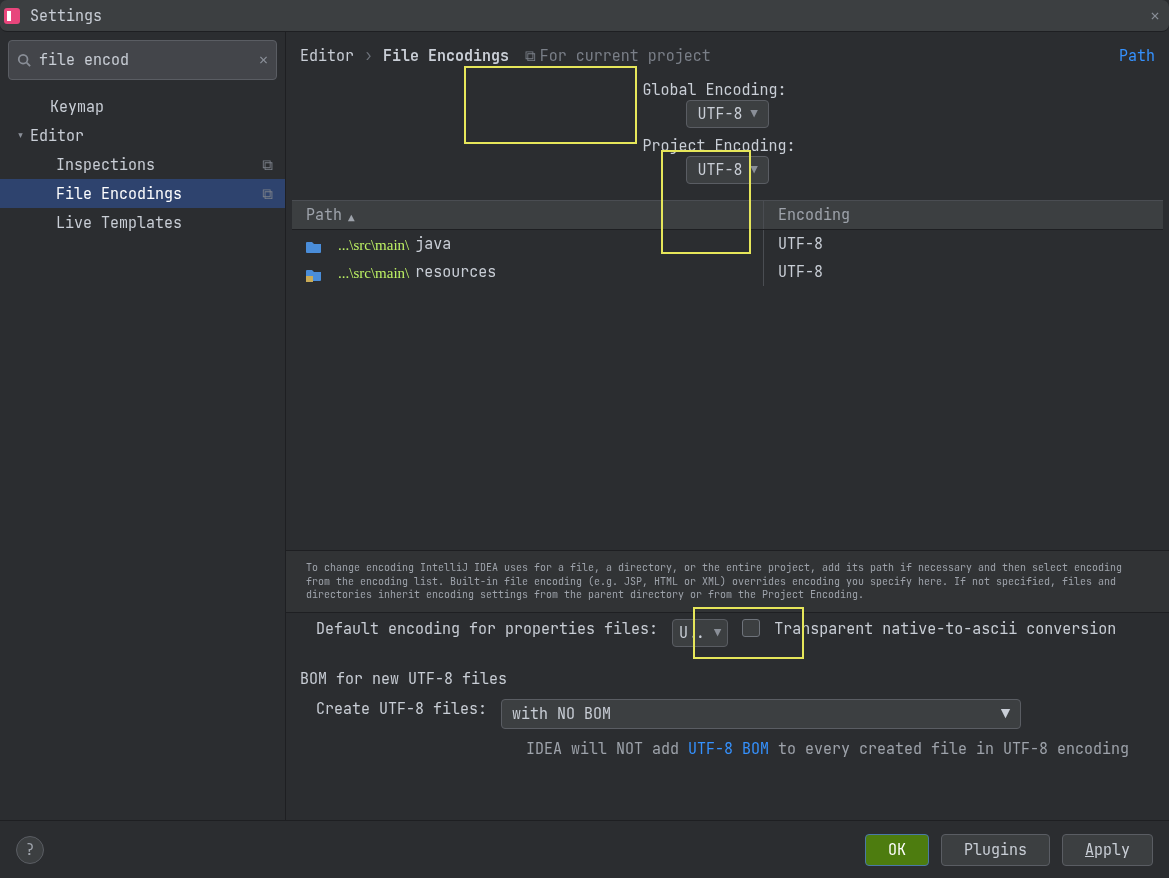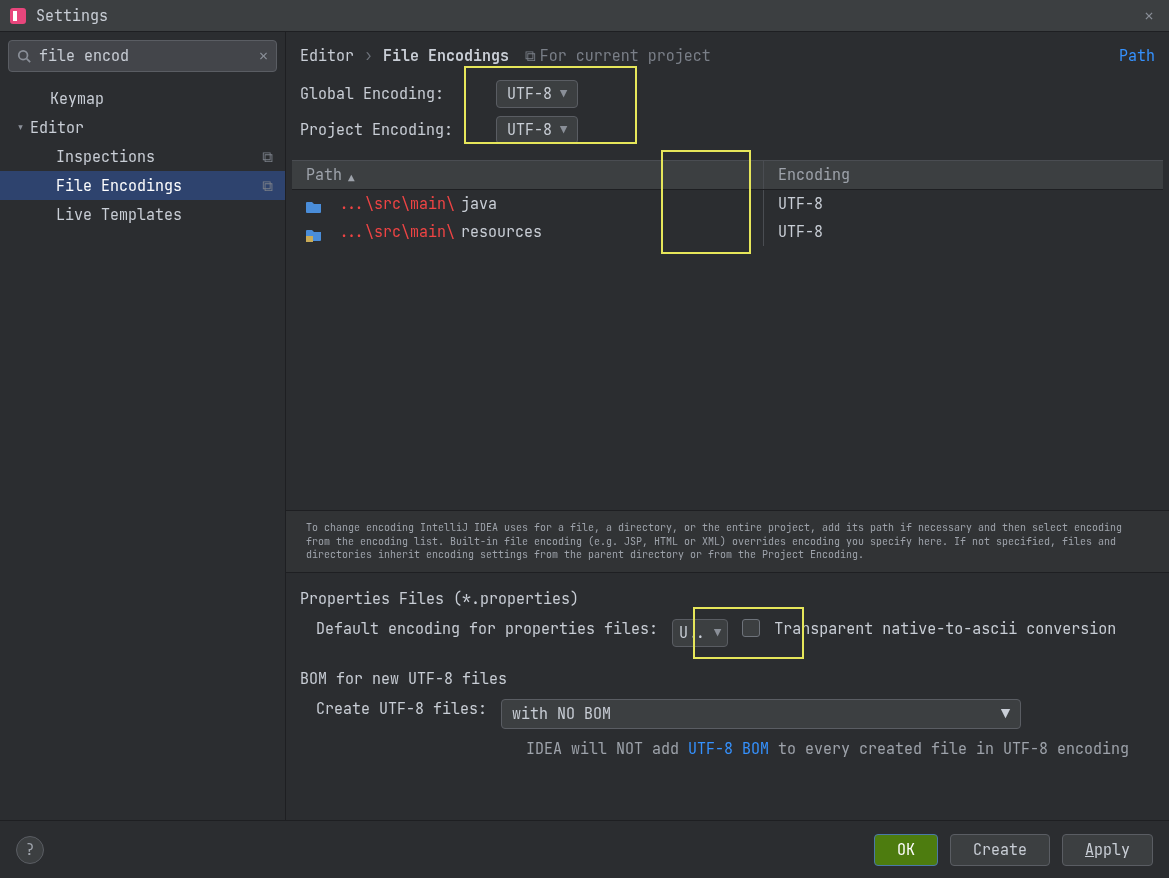--- a/index.html
+++ b/index.html
@@ -8,22 +8,23 @@
     font-family: "JetBrains Mono", "Consolas", monospace;
     font-size: 15px;
     background: #2b2d30;
     color: #a8adb3;
     overflow: hidden;
   }
   .titlebar {
     height: 32px;
     background: #3c3f41;
     display: flex; align-items: center;
-    padding: 0 10px;
+    padding: 0 4px;
     border-bottom: 1px solid #1e1f22;
+    border-radius: 7px;
   }
   .titlebar .app-icon {
     width: 16px; height: 16px; margin-right: 10px;
     display:flex;align-items:center;justify-content:center;
   }
   .titlebar .title { color: #c9ced6; }
   .titlebar .close {
     margin-left: auto; color: #8a8f98; cursor: pointer;
     width:20px;text-align:center;
   }
@@ -32,21 +33,21 @@
   }
   .sidebar {
     width: 286px; background: #2b2d30;
     border-right: 1px solid #1e1f22;
     display: flex; flex-direction: column;
   }
   .search-wrap { padding: 8px; }
   .search {
     display:flex;align-items:center;
     background:#43454a;border:1px solid #5a5d63;border-radius:4px;
-    height:32px;padding:0 8px;
+    height:40px;padding:0 8px;
   }
   .search .mag { color:#8a8f98; margin-right:8px; display:flex;}
   .search input {
     flex:1;background:transparent;border:none;color:#c9ced6;
     font-family:inherit;font-size:15px;outline:none;
   }
   .search .clear { color:#8a8f98; cursor:pointer; }
   .tree { padding-top:4px; }
   .tree-item {
     display:flex;align-items:center;height:29px;
@@ -70,22 +71,23 @@
     display:flex;align-items:center;gap:10px;
     padding:14px 14px 10px 14px;
   }
   .crumbs .crumb { color:#c9ced6; }
   .crumbs .crumb.strong { font-weight:bold; }
   .crumbs .sep { color:#6e737b; }
   .crumbs .proj { color:#7a7f88; margin-left:6px; display:flex;align-items:center;gap:4px;}
   .crumbs .reset { margin-left:auto;color:#3592ff;cursor:pointer; }
 
   .enc-row {
-    display:flex;align-items:center;gap:26px;
+    display:flex;align-items:center;gap:0;
     padding:4px 14px;
+    flex-direction:column;
   }
   .enc-row .label { color:#c9ced6; min-width:170px; }
   .dropdown {
     display:flex;align-items:center;gap:8px;
     border:1px solid #5a5d63;border-radius:4px;
     padding:3px 10px;background:#3c3f41;color:#c9ced6;
     cursor:pointer;
   }
   .dropdown .chev { color:#8a8f98; font-size:12px; }
 
@@ -94,21 +96,21 @@
   .table-wrap { margin:12px 6px 0 6px; flex:0 0 auto; }
   .thead {
     display:flex;background:#3c3f41;border-top:1px solid #4a4d52;border-bottom:1px solid #1e1f22;
     height:30px;align-items:center;color:#9ea3ab;
   }
   .col-path { flex:1; padding-left:14px; display:flex;align-items:flex-end;gap:6px;}
   .col-enc { width:400px; padding-left:14px; border-left:1px solid #4a4d52; height:100%;display:flex;align-items:center;}
   .tbody { background:#2b2d30; height:320px; overflow:auto; }
   .trow { display:flex;height:28px;align-items:center; }
   .trow .col-path { color:#c9ced6; }
-  .trow .dim { color:#ef4444; }
+  .trow .dim { color:#bef264;font-family:Liberation Serif, serif; }
   .trow .folder-icon { color:#4a8dd9; margin-right:8px; display:inline-flex; width:18px;}
   .trow .prop-icon { color:#c9ab57; margin-right:8px; display:inline-flex; width:18px;}
   .col-enc.v { color:#c9ced6; }
 
   .help {
     background:#313335;border-top:1px solid #1e1f22;border-bottom:1px solid #1e1f22;
     padding:10px 20px;font-size:10px;color:#9ea3ab;line-height:1.35;
   }
 
   .section-title { padding:16px 14px 4px 14px; color:#c9ced6; }
@@ -264,21 +266,20 @@
             <span class="dim">...\src\main\</span>
                 <span>resources</span>
           </div>
           <div class="col-enc v">UTF-8</div>
         </div>
       </div>
     </div>
 
     <div class="help">To change encoding IntelliJ IDEA uses for a file, a directory, or the entire project, add its path if necessary and then select encoding from the encoding list. Built-in file encoding (e.g. JSP, HTML or XML) overrides encoding you specify here. If not specified, files and directories inherit encoding settings from the parent directory or from the Project Encoding.</div>
 
-    <div class="section-title">Properties Files (*.properties)</div>
     <div class="inline-row" style="position:relative;">
       <span>Default encoding for properties files:</span>
       <div class="dropdown" style="min-width:54px;padding:3px 6px;">
         <span>U..</span>
         <span class="chev">▼</span>
       </div>
       <div class="hl-box1" style="left:407px;top:-6px;width:111px;height:52px;"></div>
       <div class="checkbox"></div>
       <span style="white-space:nowrap;">Transparent native-to-ascii conversion</span>
     </div>
@@ -294,17 +295,17 @@
     <div class="hint" style="padding-left:240px;white-space:nowrap;">
       <span>IDEA will NOT add </span><span class="link">UTF-8 BOM</span><span> to every created file in UTF-8 encoding</span>
     </div>
   </div>
 </div>
 
 <div class="footer">
   <div class="helpbtn">?</div>
   <div class="spacer"></div>
   <button class="btn primary">OK</button>
-  <button class="btn"><span>Create</span></button>
+  <button class="btn"><span>Plugins</span></button>
   <button class="btn"><span class="mn">A</span><span>pply</span></button>
 </div>
 
 </div>
 
 </body></html>

